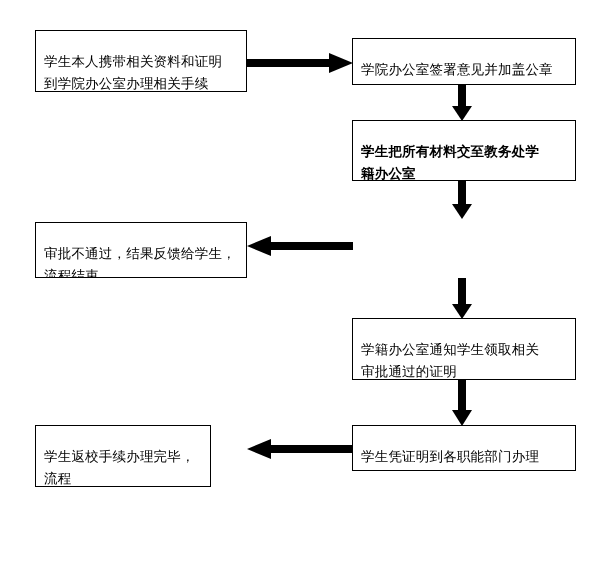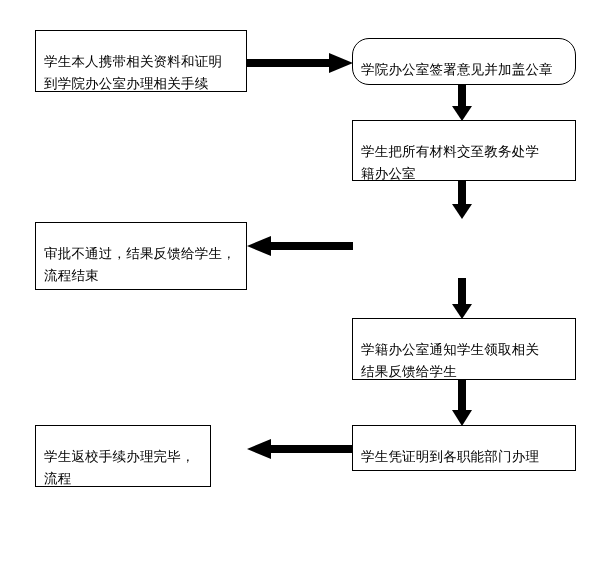--- a/index.html
+++ b/index.html
@@ -42,31 +42,31 @@
   }
 </style>
 </head>
 <body>
 
 <div id="canvas">
 
   <div class="node" style="left:35px; top:30px; width:212px; height:62px;">学生本人携带相关资料和证明
 到学院办公室办理相关手续</div>
 
-  <div class="node" style="left:352px; top:38px; width:224px; height:47px;border-radius:17px;">学院办公室签署意见并加盖公章</div>
+  <div class="node" style="left:352px; top:38px; width:224px; height:47px;">学院办公室签署意见并加盖公章</div>
 
-  <div class="node" style="left:352px; top:120px; width:224px; height:61px;">学生把所有材料交至教务处学
+  <div class="node" style="left:352px; top:120px; width:224px; height:61px;font-weight:bold;">学生把所有材料交至教务处学
 籍办公室</div>
 
 
-  <div class="node" style="left:35px; top:222px; width:212px; height:68px;">审批不通过，结果反馈给学生，
+  <div class="node" style="left:35px; top:222px; width:212px; height:56px;">审批不通过，结果反馈给学生，
 流程结束</div>
 
   <div class="node" style="left:352px; top:318px; width:224px; height:62px;">学籍办公室通知学生领取相关
-结果反馈给学生</div>
+审批通过的证明</div>
 
   <div class="node" style="left:352px; top:425px; width:224px; height:46px;">学生凭证明到各职能部门办理
 返校手续</div>
 
   <div class="node" style="left:35px; top:425px; width:176px; height:62px;">学生返校手续办理完毕，流程
 结束</div>
 
   <div class="arrow" style="left:247px; top:52px; width:106px; height:22px;">
     <svg width="106" height="22" viewBox="0 0 106 22">
       <rect x="0" y="7" width="86" height="8" fill="#000000"></rect>

